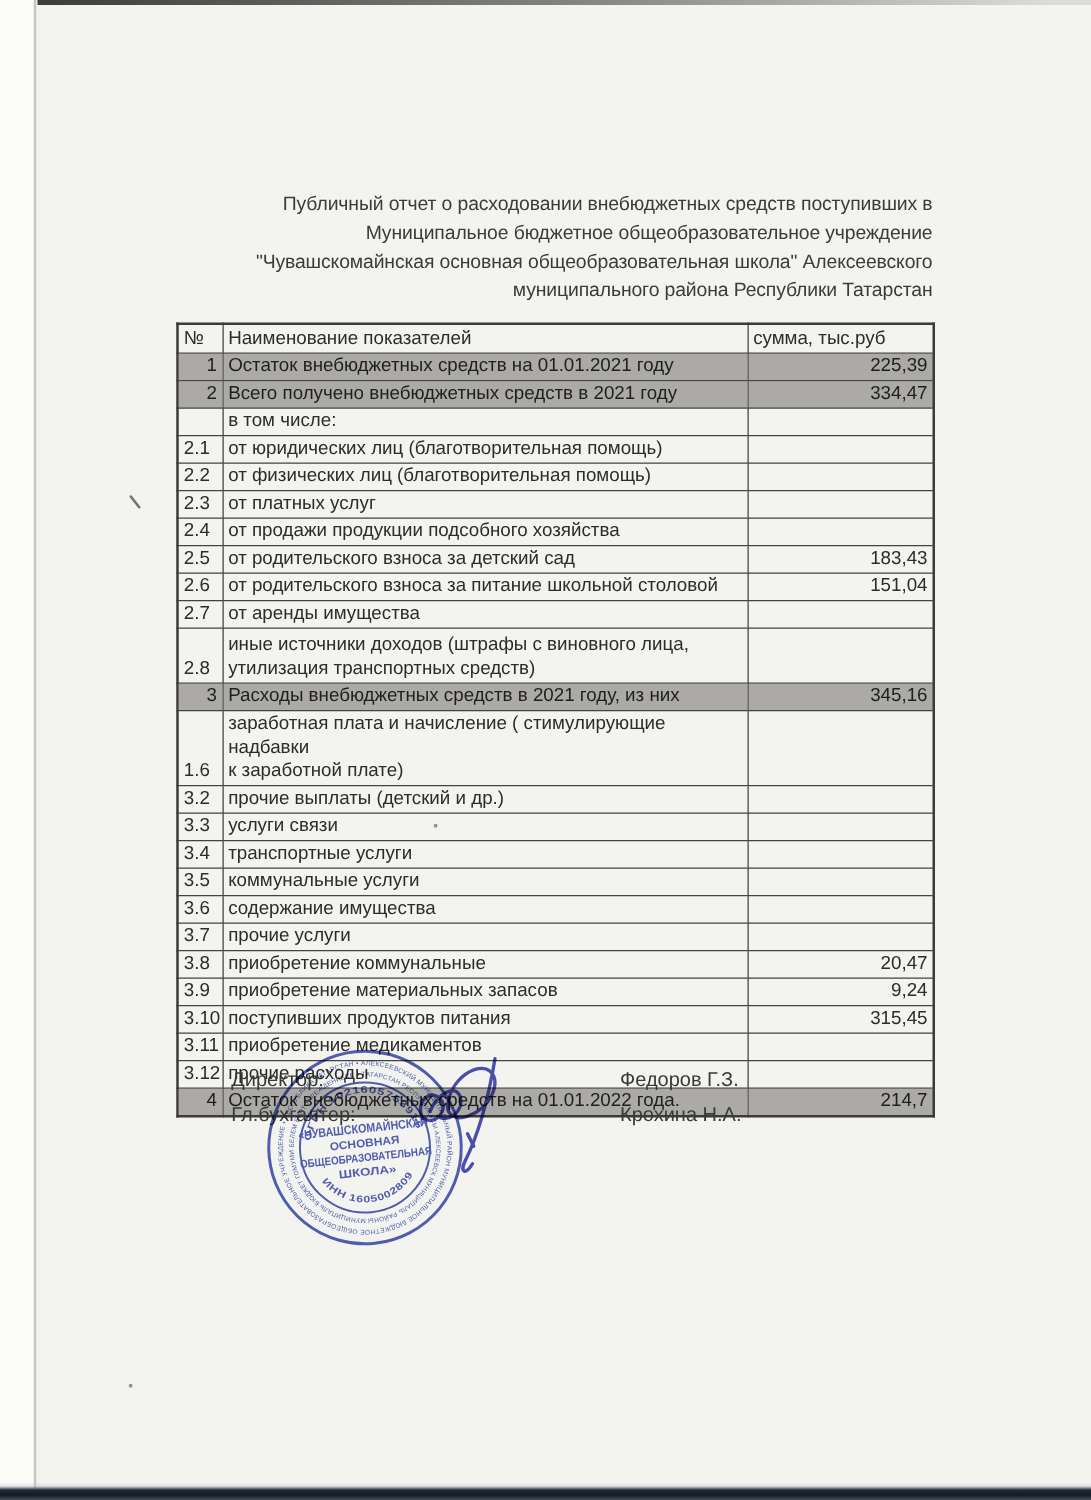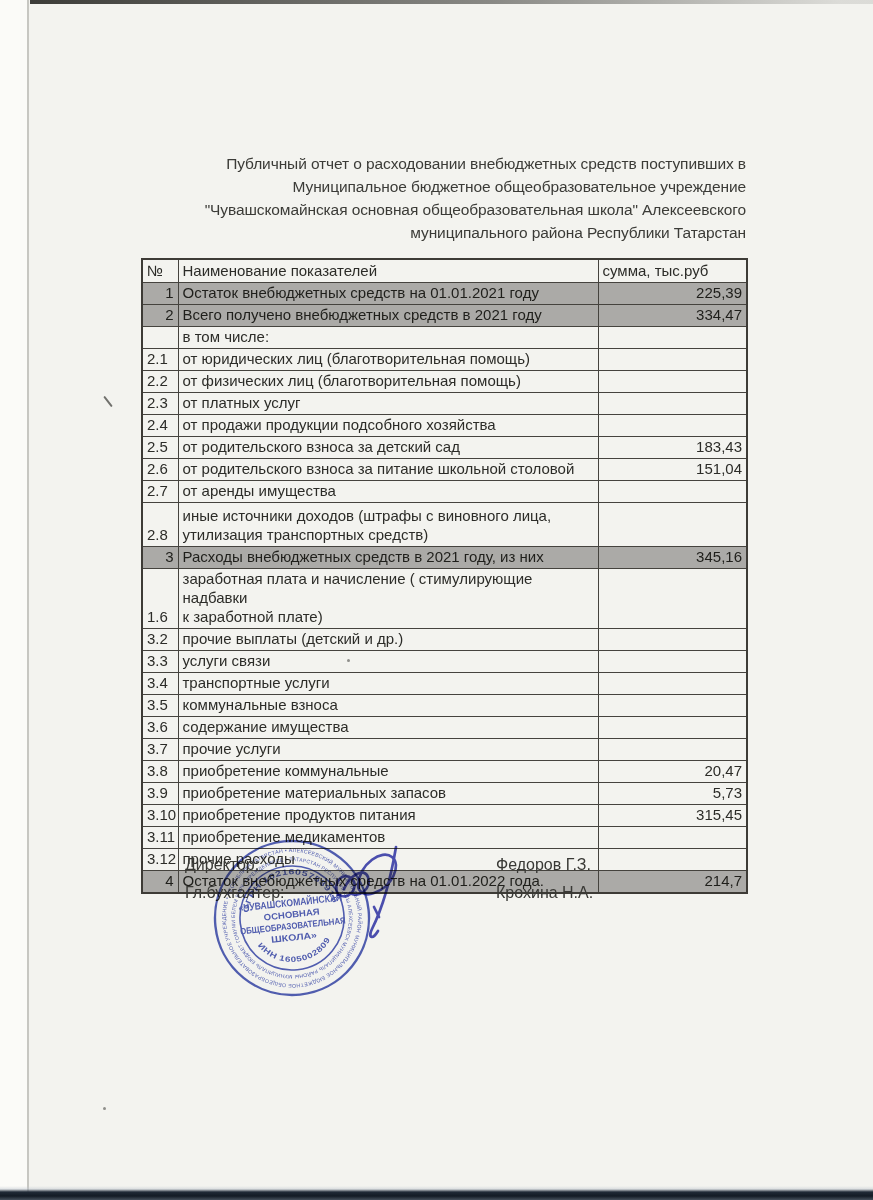--- a/index.html
+++ b/index.html
@@ -167,46 +167,46 @@
           <td class="label">услуги связи</td>
           <td class="val"></td>
         </tr>
         <tr>
           <td class="num">3.4</td>
           <td class="label">транспортные услуги</td>
           <td class="val"></td>
         </tr>
         <tr>
           <td class="num">3.5</td>
-          <td class="label">коммунальные взноса</td>
+          <td class="label">коммунальные услуги</td>
           <td class="val"></td>
         </tr>
         <tr>
           <td class="num">3.6</td>
           <td class="label">содержание имущества</td>
           <td class="val"></td>
         </tr>
         <tr>
           <td class="num">3.7</td>
           <td class="label">прочие услуги</td>
           <td class="val"></td>
         </tr>
         <tr>
           <td class="num">3.8</td>
           <td class="label">приобретение коммунальные</td>
           <td class="val">20,47</td>
         </tr>
         <tr>
           <td class="num">3.9</td>
           <td class="label">приобретение материальных запасов</td>
-          <td class="val">5,73</td>
+          <td class="val">9,24</td>
         </tr>
         <tr>
           <td class="num">3.10</td>
-          <td class="label">приобретение продуктов питания</td>
+          <td class="label">поступивших продуктов питания</td>
           <td class="val">315,45</td>
         </tr>
         <tr>
           <td class="num">3.11</td>
           <td class="label">приобретение медикаментов</td>
           <td class="val"></td>
         </tr>
         <tr>
           <td class="num">3.12</td>
           <td class="label">прочие расходы</td>

